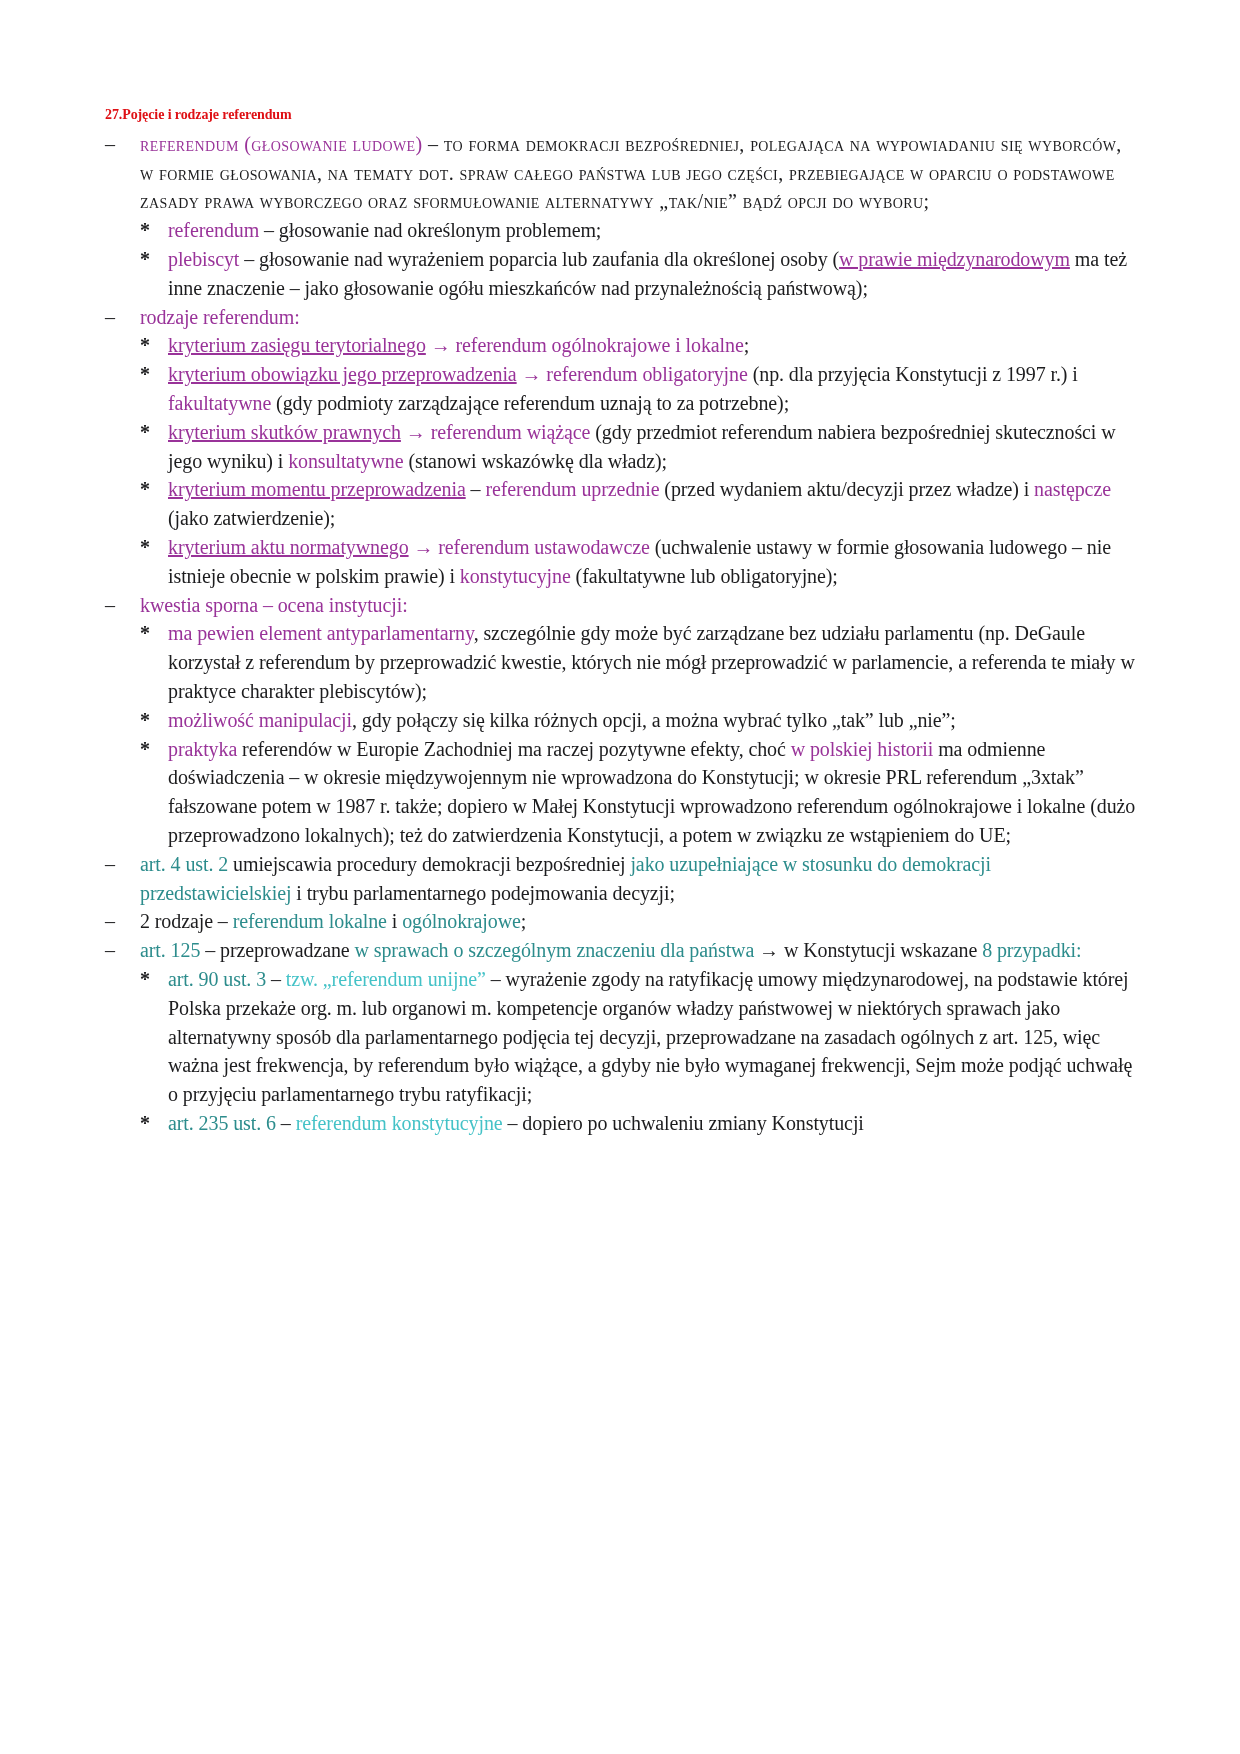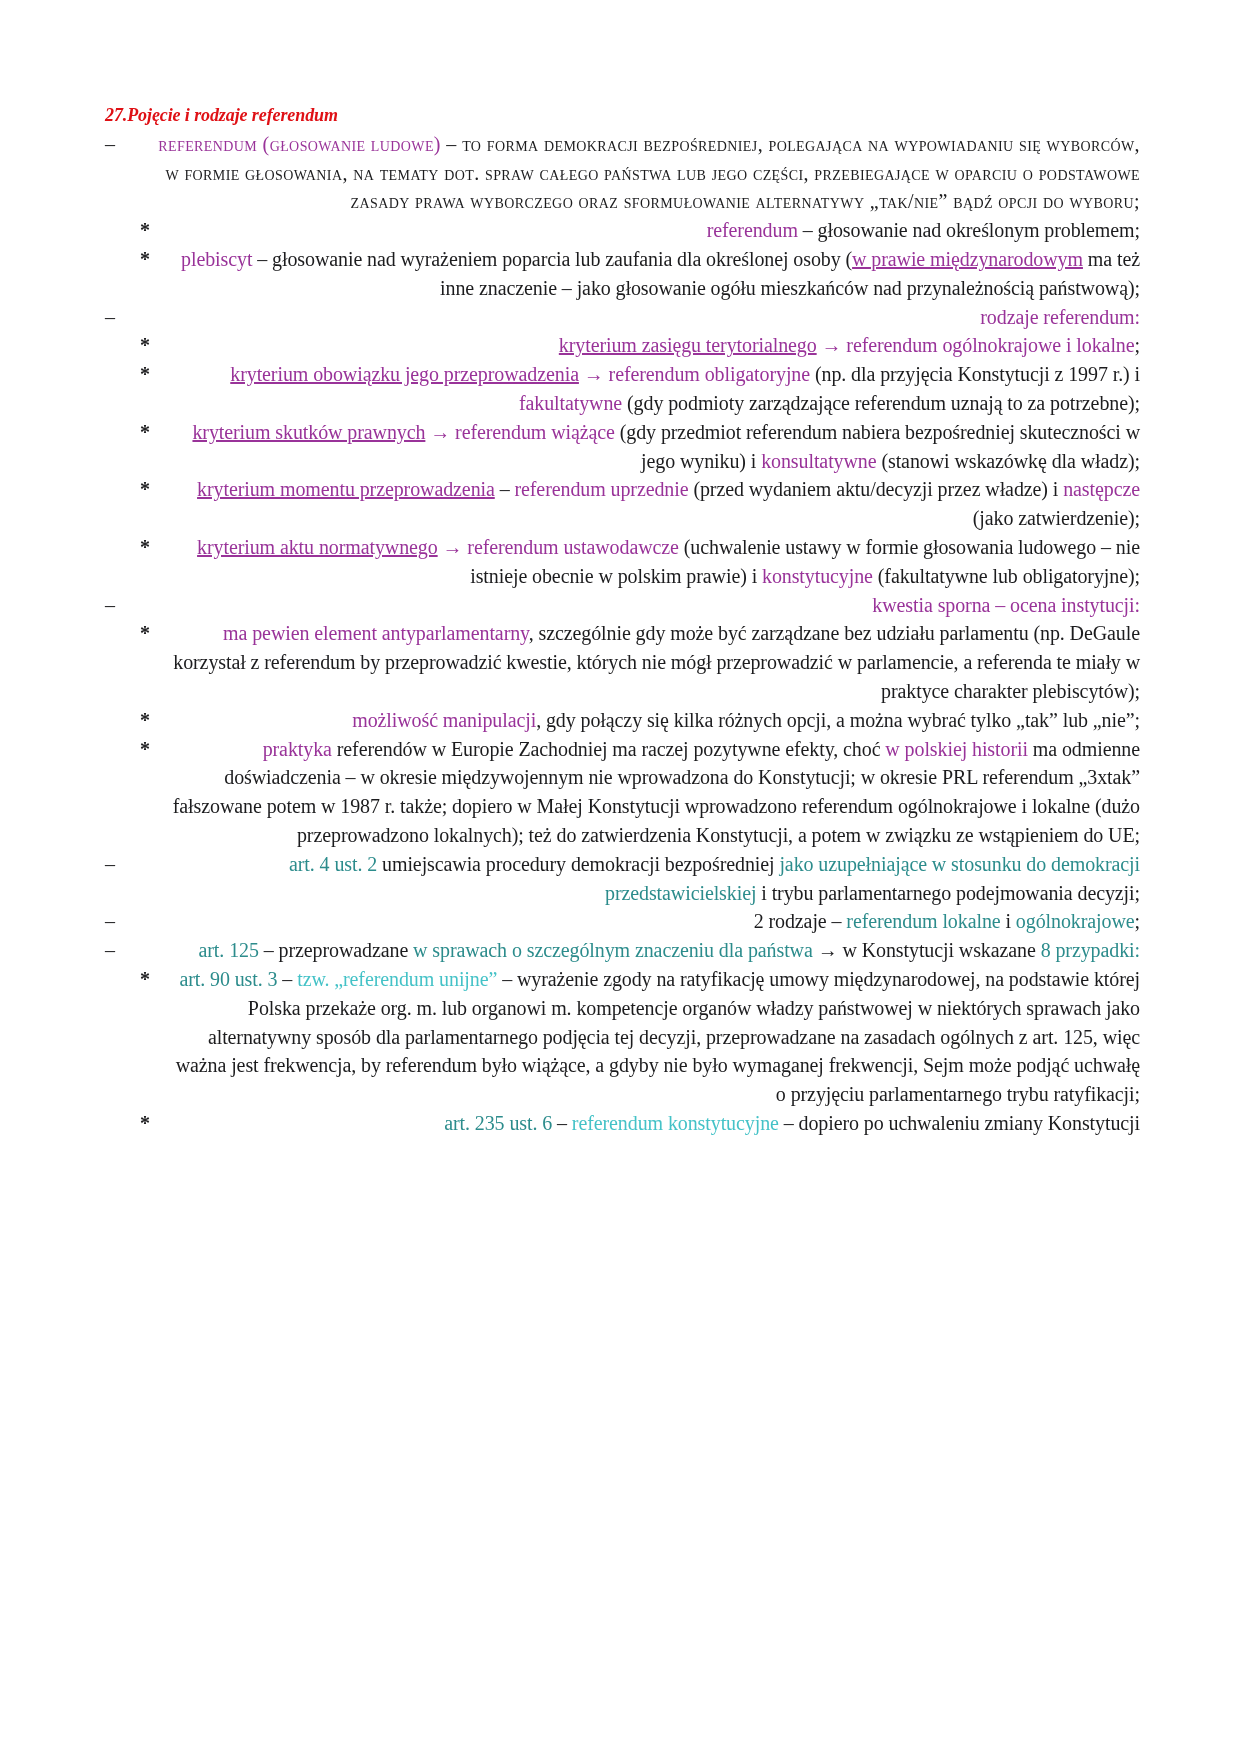--- a/index.html
+++ b/index.html
@@ -21,36 +21,35 @@
     top:101px;
     width:1035px;
     color:var(--c-text,#1c1c1e);
     font-size:20px;
     line-height:28.8px;
     letter-spacing:-0.1px;
   }
   .heading{
     color:var(--c-heading,#df1015);
     font-weight:bold;
-    font-size:18px;
+    font-size:14px;
     line-height:28.8px;
-    font-style:italic;
   }
   .item{
     display:flex;
     align-items:flex-start;
   }
   .item .marker{
     flex:0 0 auto;
     white-space:pre;
   }
   .item.lvl1 .marker{ width:35px; }
   .item.lvl2{ padding-left:35px; }
   .item.lvl2 .marker{ width:28px; font-weight:bold; }
-  .item .body{ flex:1 1 auto; min-width:0;text-align:right; }
+  .item .body{ flex:1 1 auto; min-width:0; }
   .seg{ white-space:pre-wrap; }
   .purple{ color:var(--c-purple,#993399); }
   .teal{ color:var(--c-teal,#2c8c8c); }
   .cyan{ color:var(--c-cyan,#44c2c7); }
   .underline{ text-decoration:underline; }
   .sc{ font-variant:small-caps; letter-spacing:0.4px; }
 </style>
 </head>
 <body>
 

